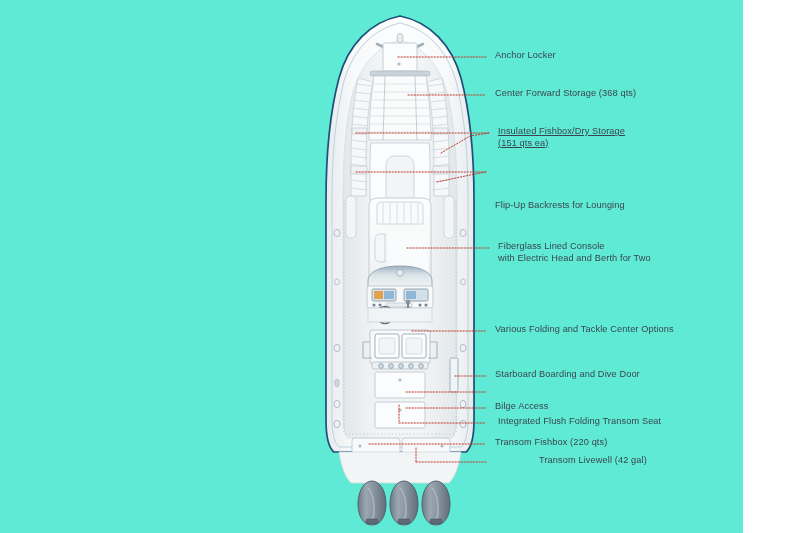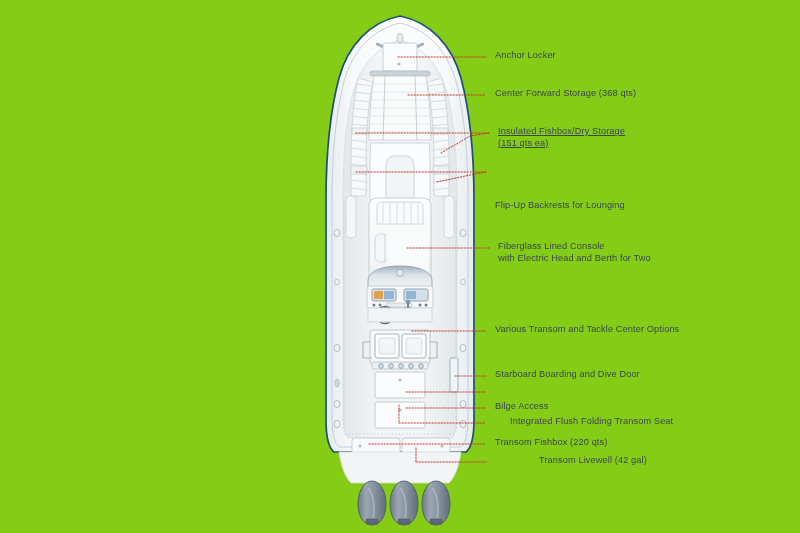--- a/index.html
+++ b/index.html
@@ -13,23 +13,23 @@
     height: 533px;
     position: relative;
     overflow: hidden;
     font-family: "Liberation Sans", sans-serif;
   }
 
   #stage {
     position: absolute;
     left: 0;
     top: 0;
-    width: 800px;
+    width: 743px;
     height: 533px;
-    background: #84cc16;
+    background: #5eead4;
   }
 
   svg#boat-svg {
     position: absolute;
     left: 0;
     top: 0;
     width: 800px;
     height: 533px;
     display: block;
   }
@@ -449,21 +449,21 @@
       </g>
 
   </svg>
 
   <div class="callout-layer" id="callout-layer">
       <div class="callout" style="left: 495px; top: 50px;"><span>Anchor Locker</span></div>
       <div class="callout" style="left: 495px; top: 88px;"><span>Center Forward Storage (368 qts)</span></div>
       <div class="callout" style="left: 498px; top: 126px; text-decoration: underline;"><span>Insulated Fishbox/Dry Storage</span><span class="line2">(151 qts ea)</span></div>
       <div class="callout" style="left: 495px; top: 165px; margin-top: 35px;"><span>Flip-Up Backrests for Lounging</span></div>
       <div class="callout" style="left: 498px; top: 241px;"><span>Fiberglass Lined Console</span><span class="line2">with Electric Head and Berth for Two</span></div>
-      <div class="callout" style="left: 495px; top: 324px;"><span>Various Transom and Tackle Center Options</span></div>
+      <div class="callout" style="left: 495px; top: 324px;"><span>Various Folding and Tackle Center Options</span></div>
       <div class="callout" style="left: 495px; top: 369px;"><span>Starboard Boarding and Dive Door</span></div>
       <div class="callout" style="left: 495px; top: 401px;"><span>Bilge Access</span></div>
-      <div class="callout" style="left: 510px; top: 416px;"><span>Integrated Flush Folding Transom Seat</span></div>
+      <div class="callout" style="left: 498px; top: 416px;"><span>Integrated Flush Folding Transom Seat</span></div>
       <div class="callout" style="left: 495px; top: 437px; text-align: center;"><span>Transom Fishbox (220 qts)</span></div>
       <div class="callout" style="left: 495px; top: 455px; margin-left: 44px;"><span>Transom Livewell (42 gal)</span></div>
     </div>
 
 </div>
 
 </body></html>

